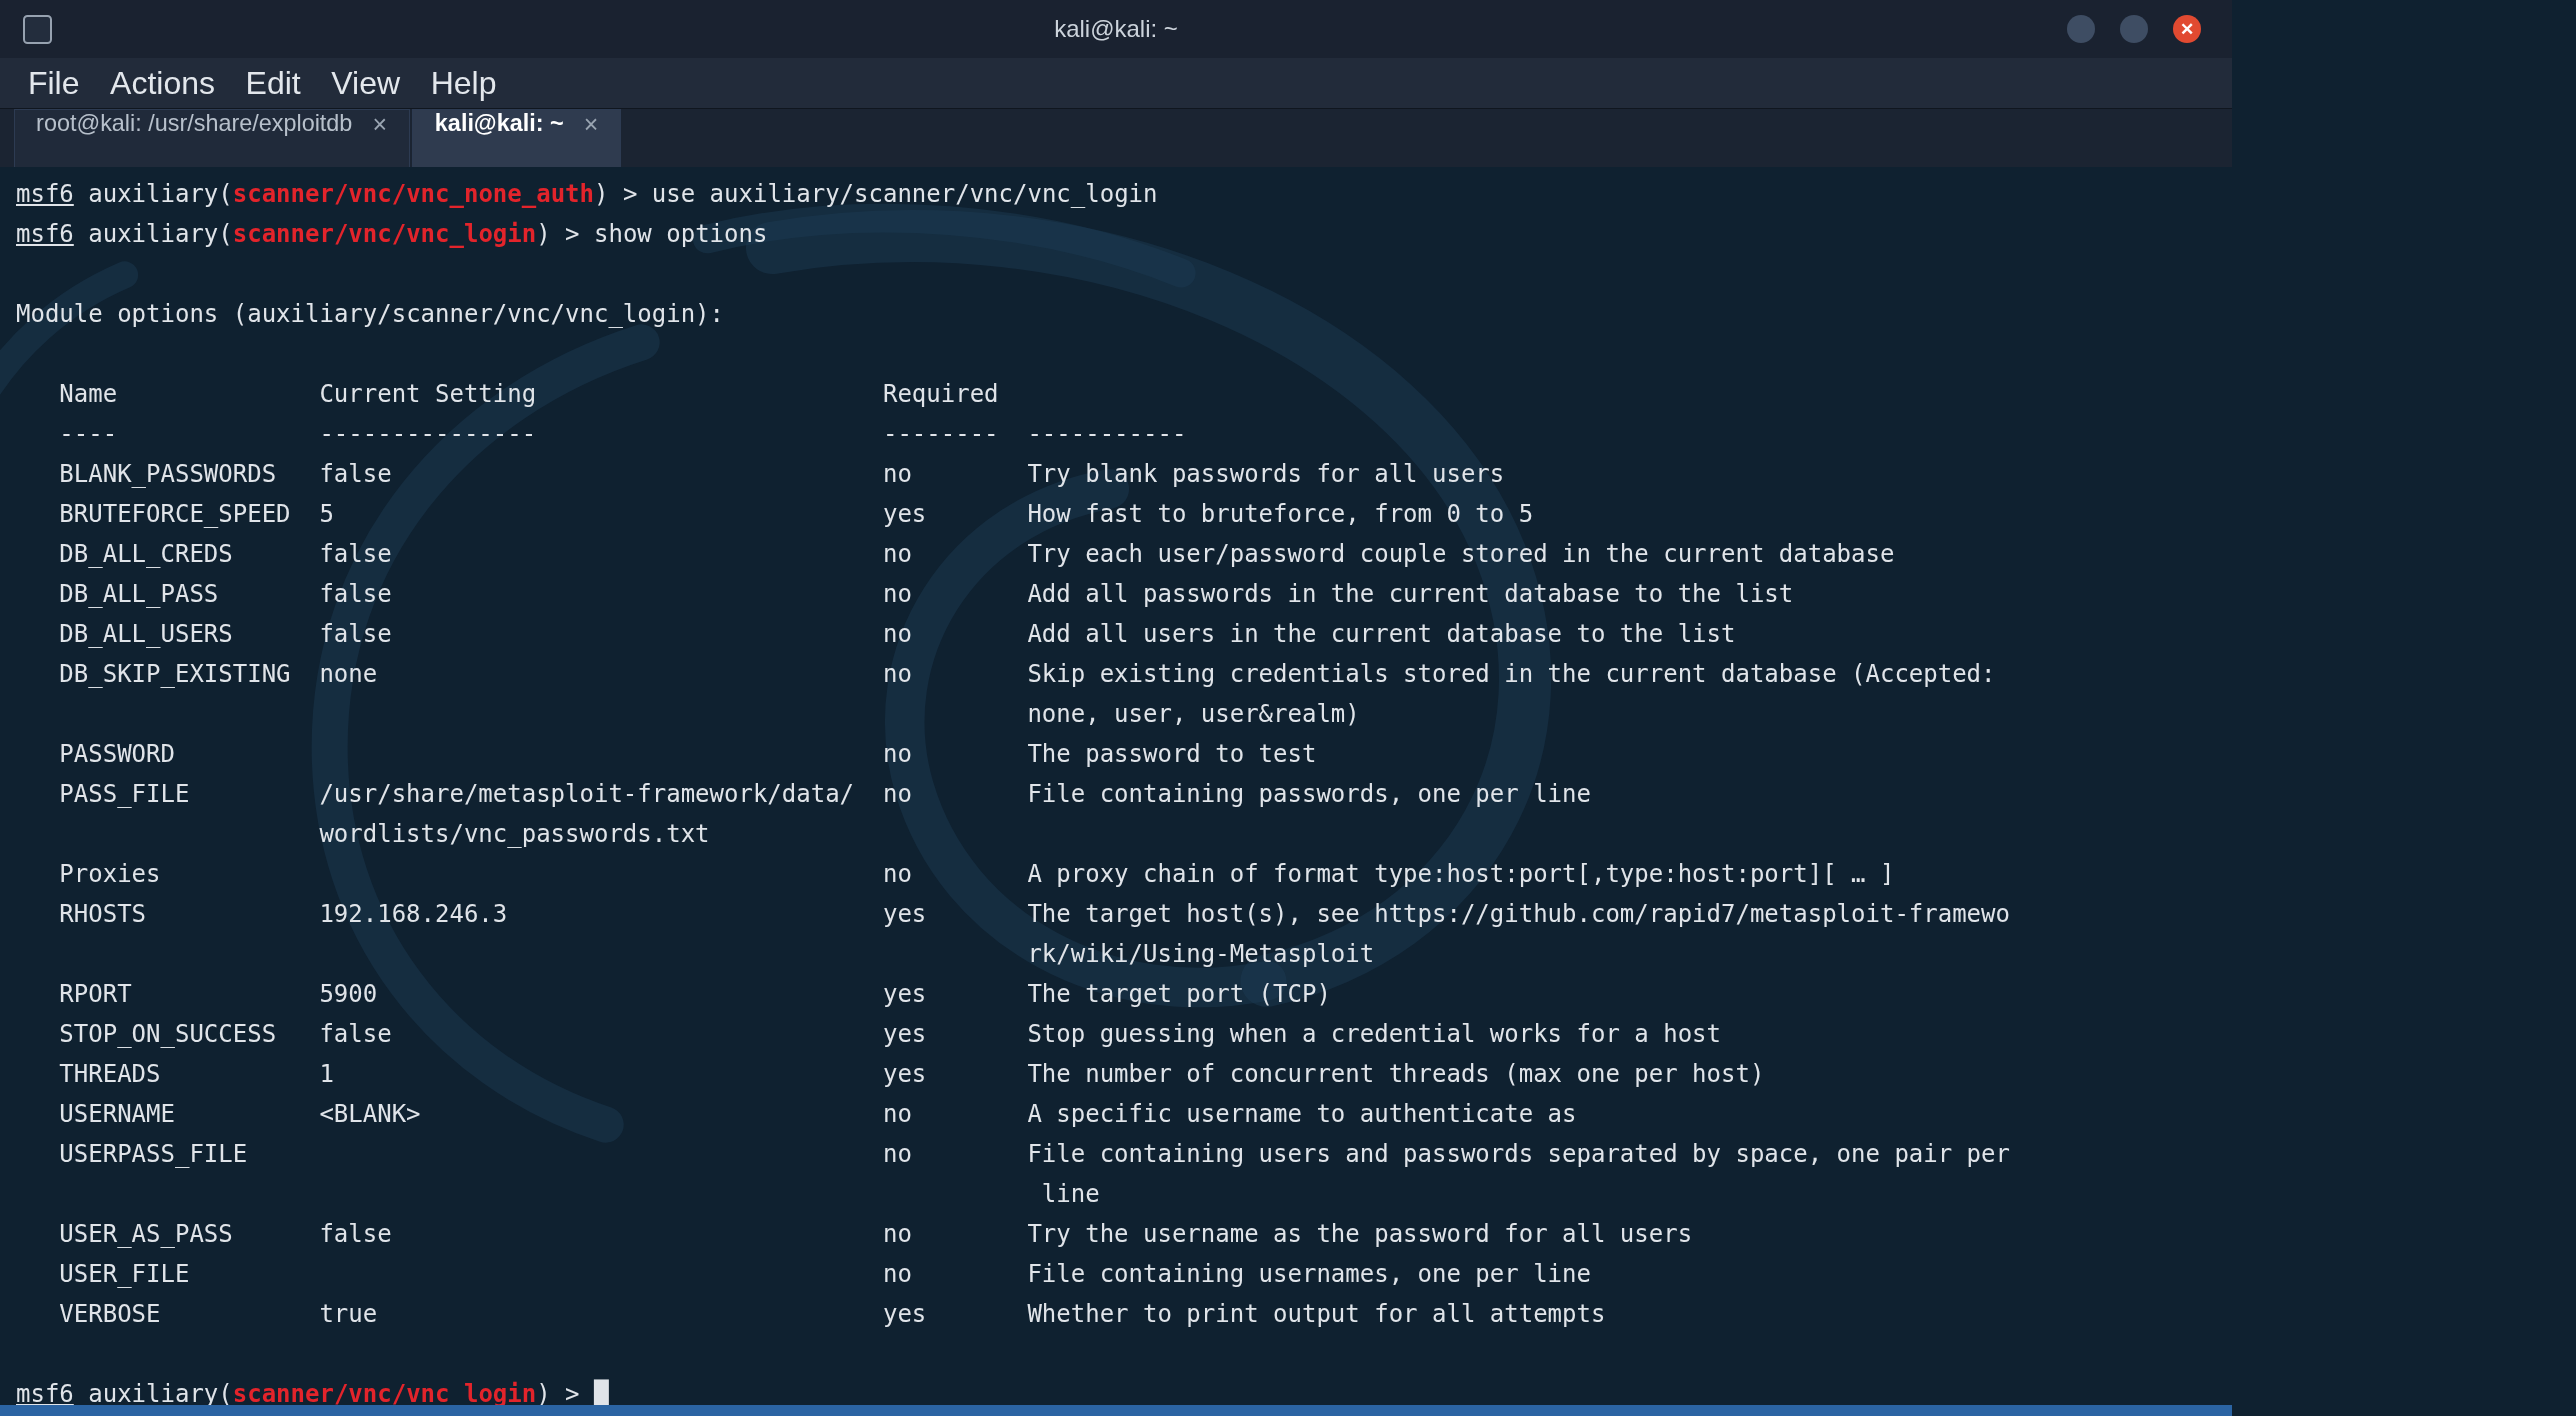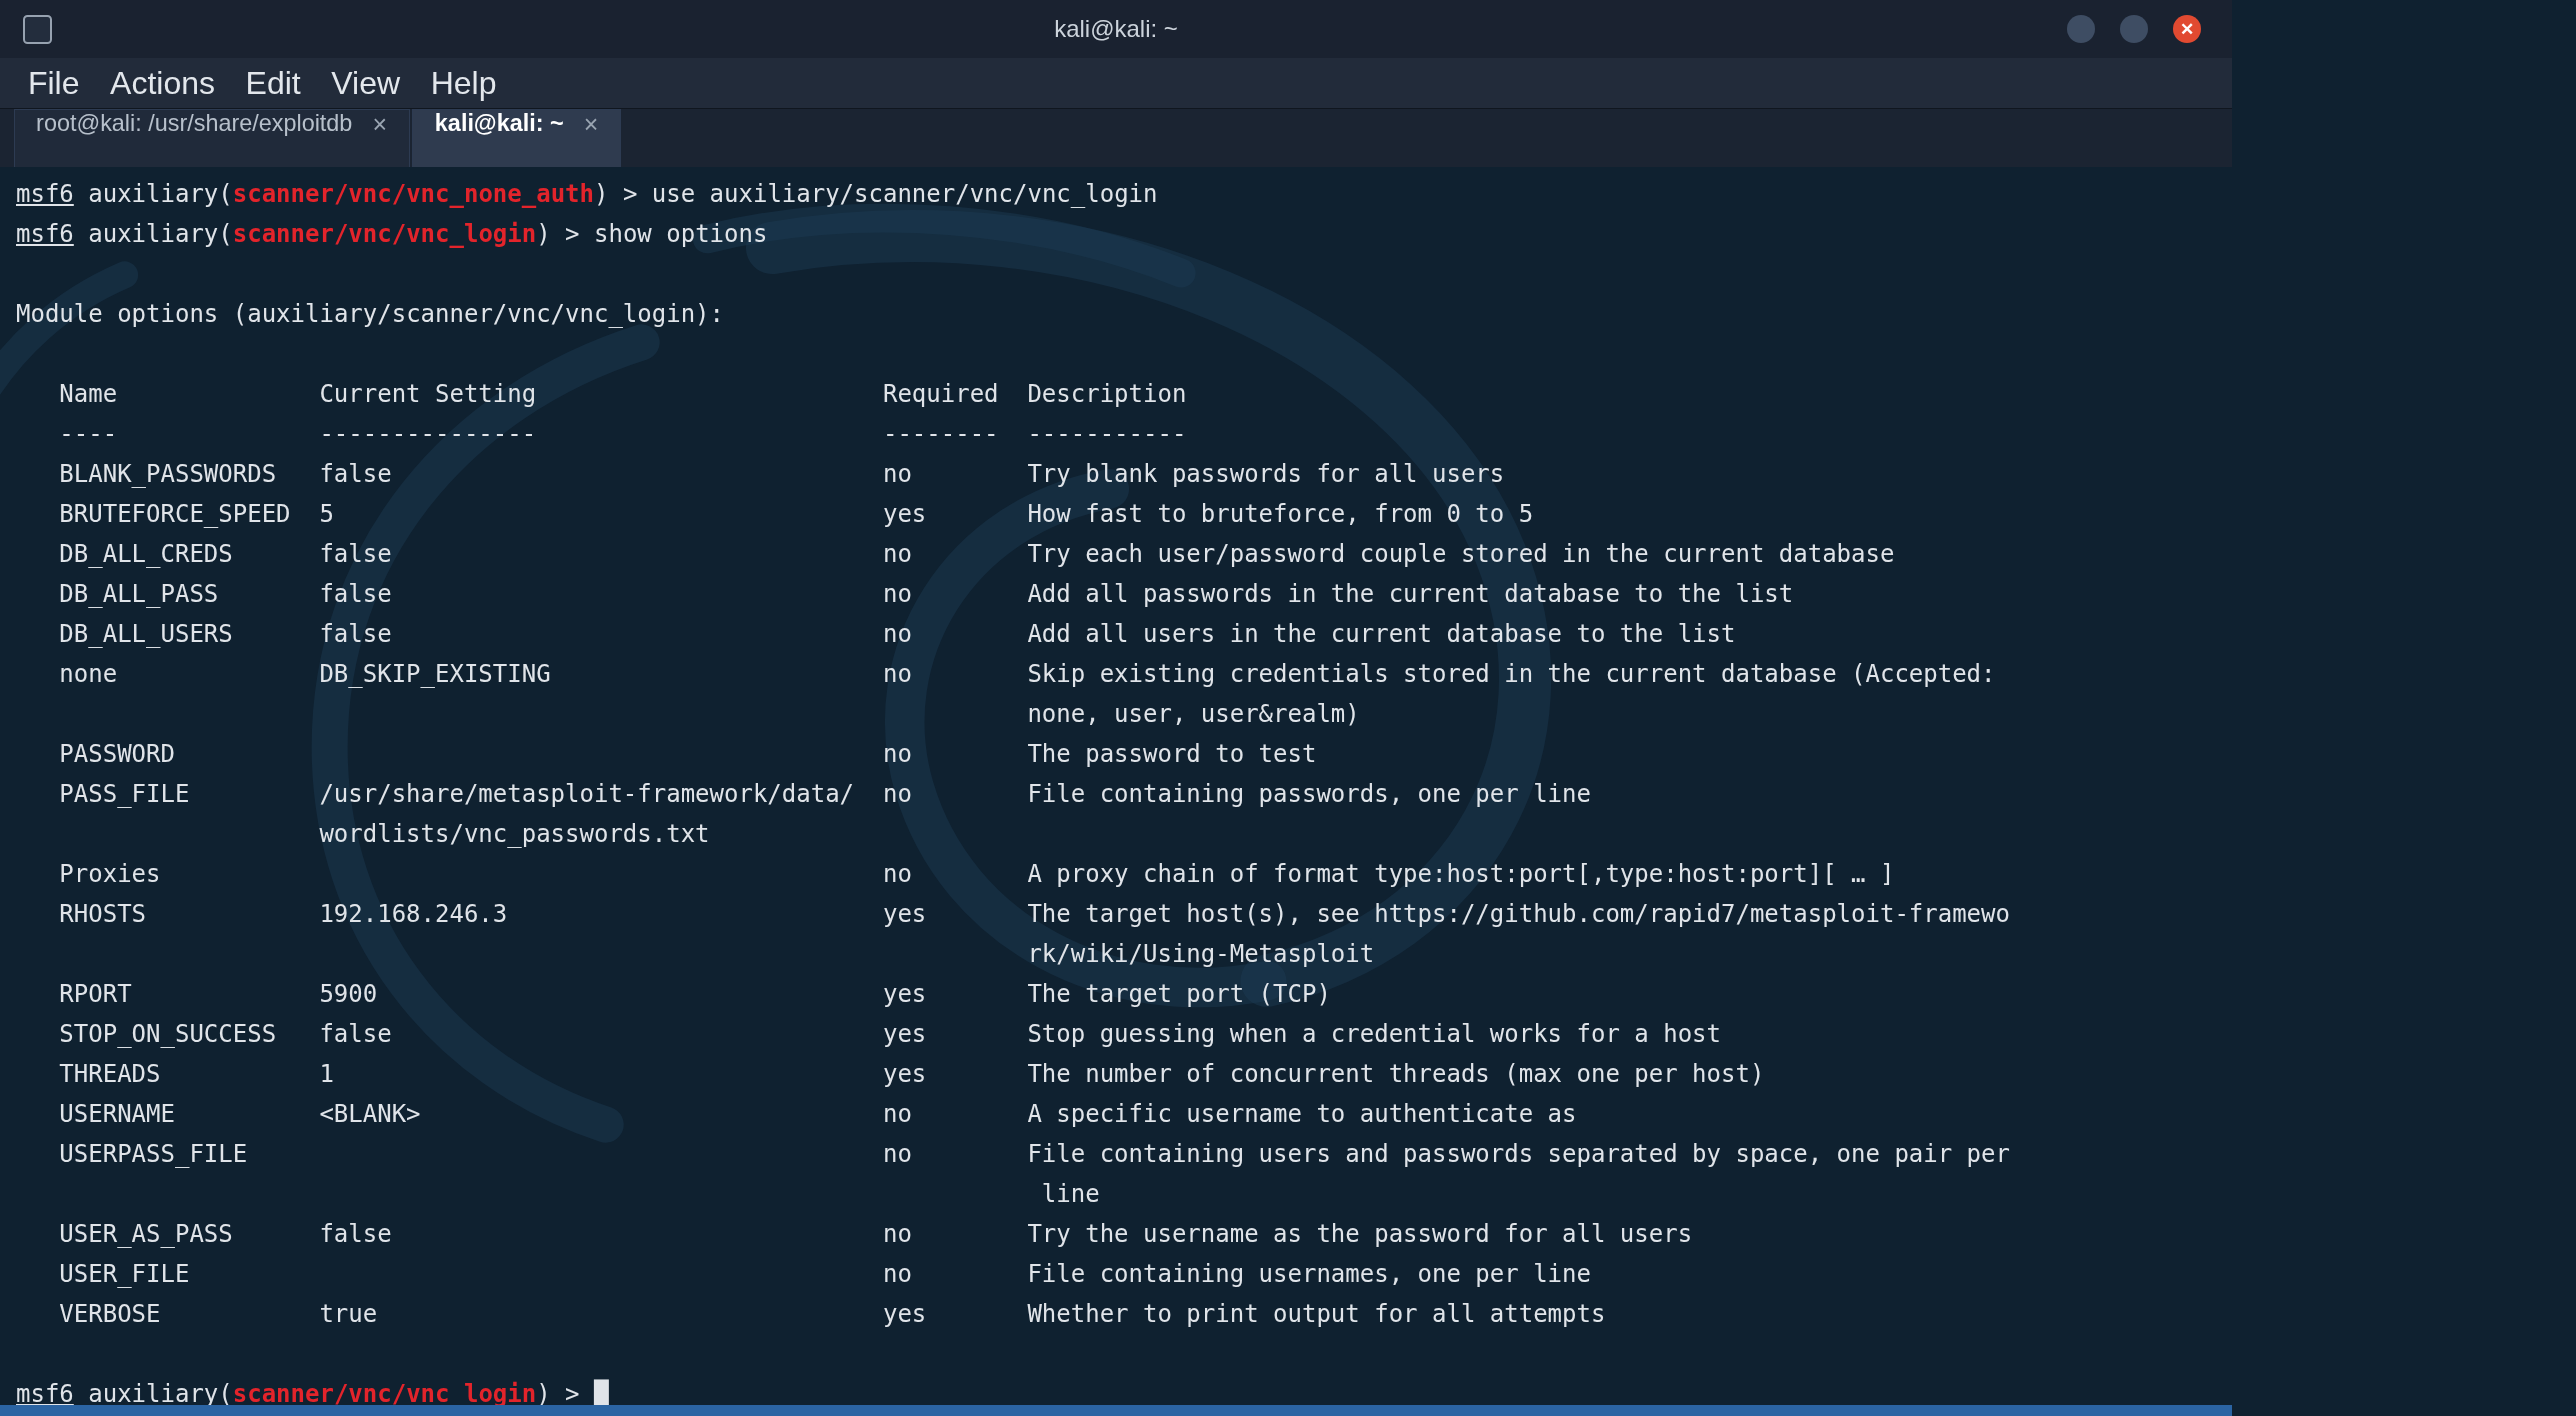--- a/index.html
+++ b/index.html
@@ -138,21 +138,20 @@
         <div class="tline"><span class="u">msf6</span><span> auxiliary(</span><span class="red">scanner/vnc/vnc_none_auth</span><span>) &gt; </span><span>use auxiliary/scanner/vnc/vnc_login</span></div>
         <div class="tline"><span class="u">msf6</span><span> auxiliary(</span><span class="red">scanner/vnc/vnc_login</span><span>) &gt; </span><span>show options</span></div>
         <div class="tline">&nbsp;</div>
         <div class="tline"><span>Module options (auxiliary/scanner/vnc/vnc_login):</span></div>
         <div class="tline">&nbsp;</div>
         <div class="trow">
           <div class="cell"></div>
           <div class="cell">Name</div>
           <div class="cell">Current Setting</div>
           <div class="cell">Required</div>
-          <div class="cell">Description</div>
         </div>
         <div class="trow">
           <div class="cell"></div>
           <div class="cell">----</div>
           <div class="cell">---------------</div>
           <div class="cell">--------</div>
           <div class="cell">-----------</div>
         </div>
         <div class="trow">
           <div class="cell"></div>
@@ -184,22 +183,22 @@
         </div>
         <div class="trow">
           <div class="cell"></div>
           <div class="cell">DB_ALL_USERS</div>
           <div class="cell">false</div>
           <div class="cell">no</div>
           <div class="cell">Add all users in the current database to the list</div>
         </div>
         <div class="trow">
           <div class="cell"></div>
+          <div class="cell">DB_SKIP_EXISTING</div>
           <div class="cell">none</div>
-          <div class="cell">DB_SKIP_EXISTING</div>
           <div class="cell">no</div>
           <div class="cell">Skip existing credentials stored in the current database (Accepted:
 none, user, user&amp;realm)</div>
         </div>
         <div class="trow">
           <div class="cell"></div>
           <div class="cell">PASSWORD</div>
           <div class="cell"></div>
           <div class="cell">no</div>
           <div class="cell">The password to test</div>

